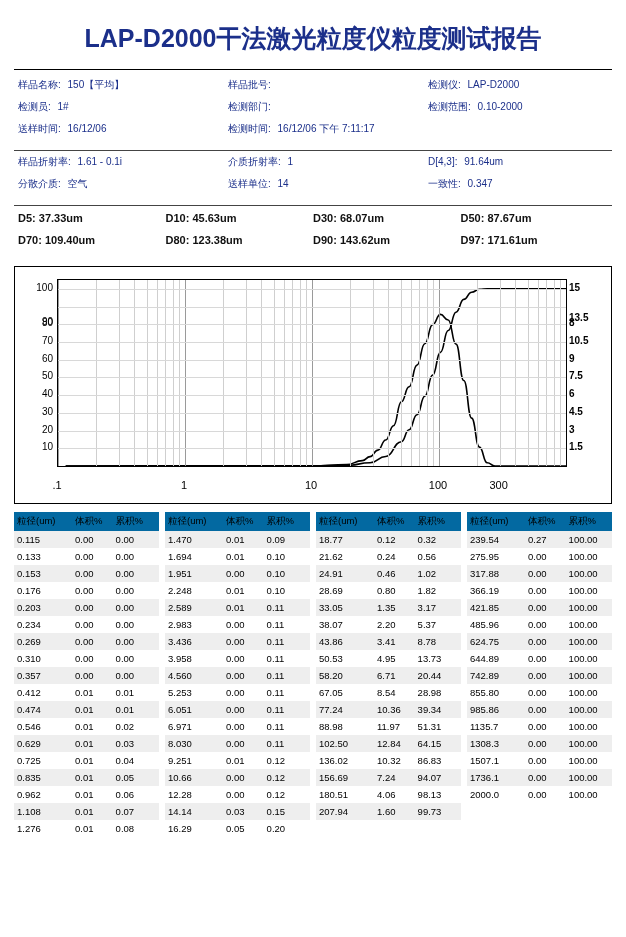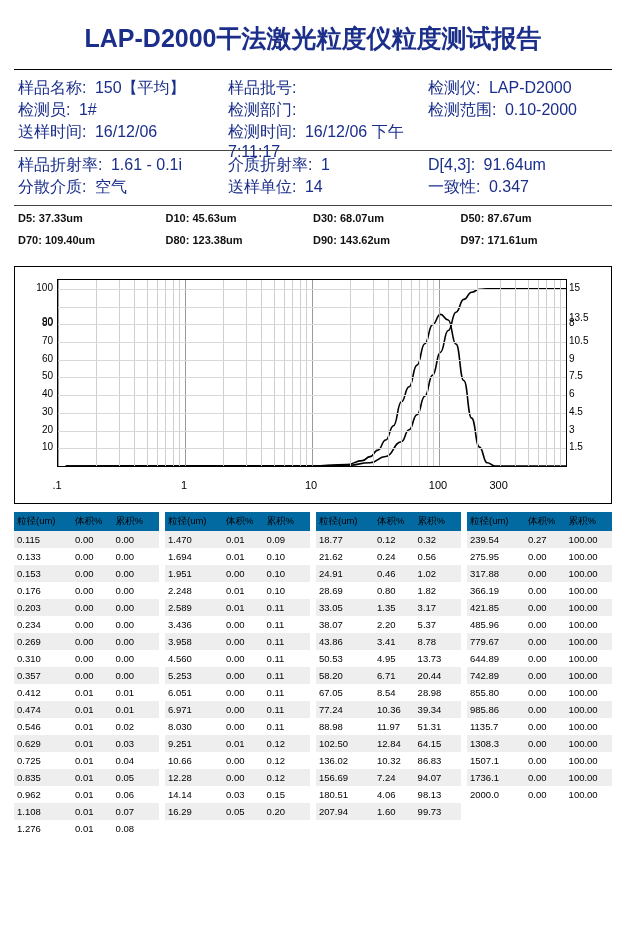--- a/index.html
+++ b/index.html
@@ -35,21 +35,21 @@
   }
   .rule {
     border-top: 1px solid #000;
     margin: 0 0 0 0;
   }
   .rule.thin { border-top: 1px solid #444; }
 
   
   .info {
     color: #1b2f8a;
-    font-size: 16px;
+    font-size: 10px;
     padding: 8px 4px 6px 4px;
   }
   .info-row {
     display: flex;
     align-items: baseline;
     height: 22px;
   }
   .cellA { width: 210px; }
   .cellB { width: 200px; }
   .cellC { flex: 1; }
@@ -91,21 +91,21 @@
     box-sizing: border-box;
     overflow: hidden;
   }
   .ytick-left, .ytick-right {
     position: absolute;
     font-size: 10px;
     color: #000;
     line-height: 1;
   }
   .ytick-left { text-align: right; width: 36px; left: 2px; }
-  .ytick-right { text-align: left; width: 40px; right: 2px; }
+  .ytick-right { text-align: left; width: 40px; right: 2px; font-weight: bold; }
   .xtick {
     position: absolute;
     font-size: 11px;
     color: #000;
     bottom: 12px;
     transform: translateX(-50%);
   }
   .gridline-v {
     position: absolute;
     top: 0; bottom: 0;
@@ -491,20 +491,25 @@
               <td class="c1">2.248</td>
               <td class="c2">0.01</td>
               <td class="c3">0.10</td>
             </tr>
             <tr>
               <td class="c1">2.589</td>
               <td class="c2">0.01</td>
               <td class="c3">0.11</td>
             </tr>
             <tr>
+              <td class="c1">2.983</td>
+              <td class="c2">0.00</td>
+              <td class="c3">0.11</td>
+            </tr>
+            <tr>
               <td class="c1">3.436</td>
               <td class="c2">0.00</td>
               <td class="c3">0.11</td>
             </tr>
             <tr>
               <td class="c1">3.958</td>
               <td class="c2">0.00</td>
               <td class="c3">0.11</td>
             </tr>
             <tr>
@@ -692,21 +697,21 @@
               <td class="c1">421.85</td>
               <td class="c2">0.00</td>
               <td class="c3">100.00</td>
             </tr>
             <tr>
               <td class="c1">485.96</td>
               <td class="c2">0.00</td>
               <td class="c3">100.00</td>
             </tr>
             <tr>
-              <td class="c1">779.67</td>
+              <td class="c1">624.75</td>
               <td class="c2">0.00</td>
               <td class="c3">100.00</td>
             </tr>
             <tr>
               <td class="c1">644.89</td>
               <td class="c2">0.00</td>
               <td class="c3">100.00</td>
             </tr>
             <tr>
               <td class="c1">742.89</td>

